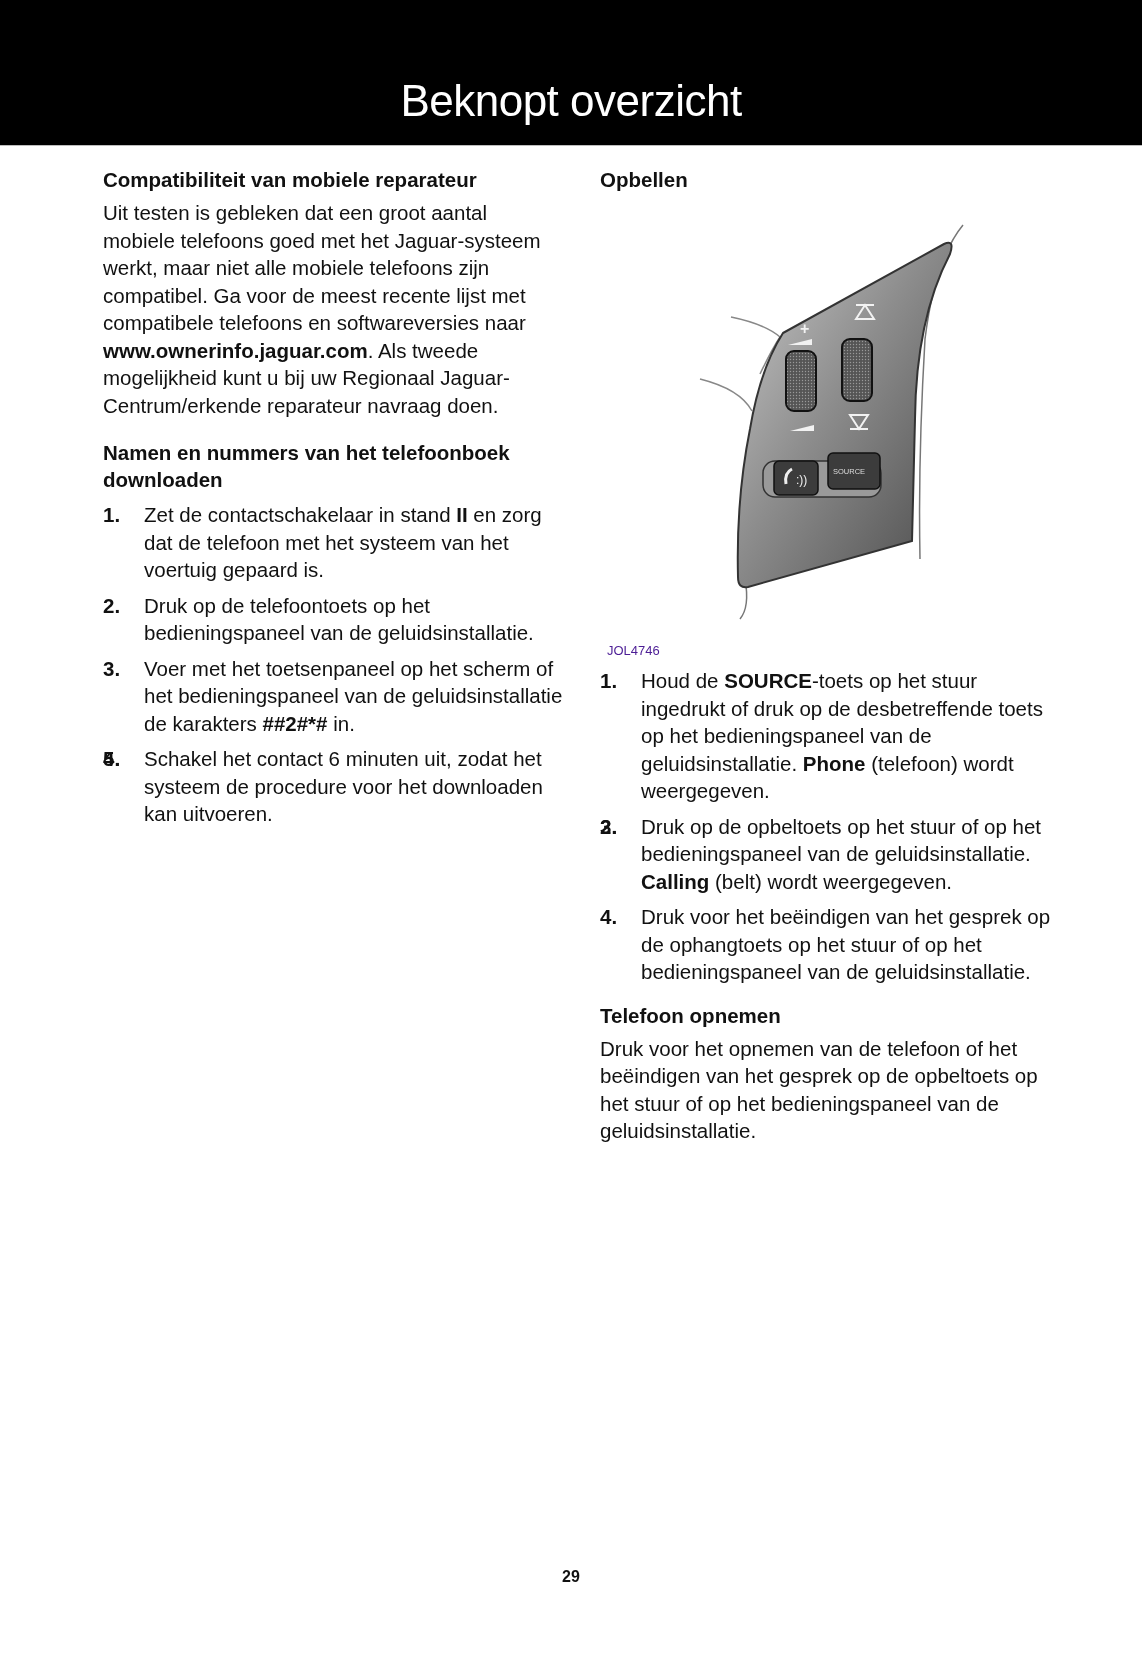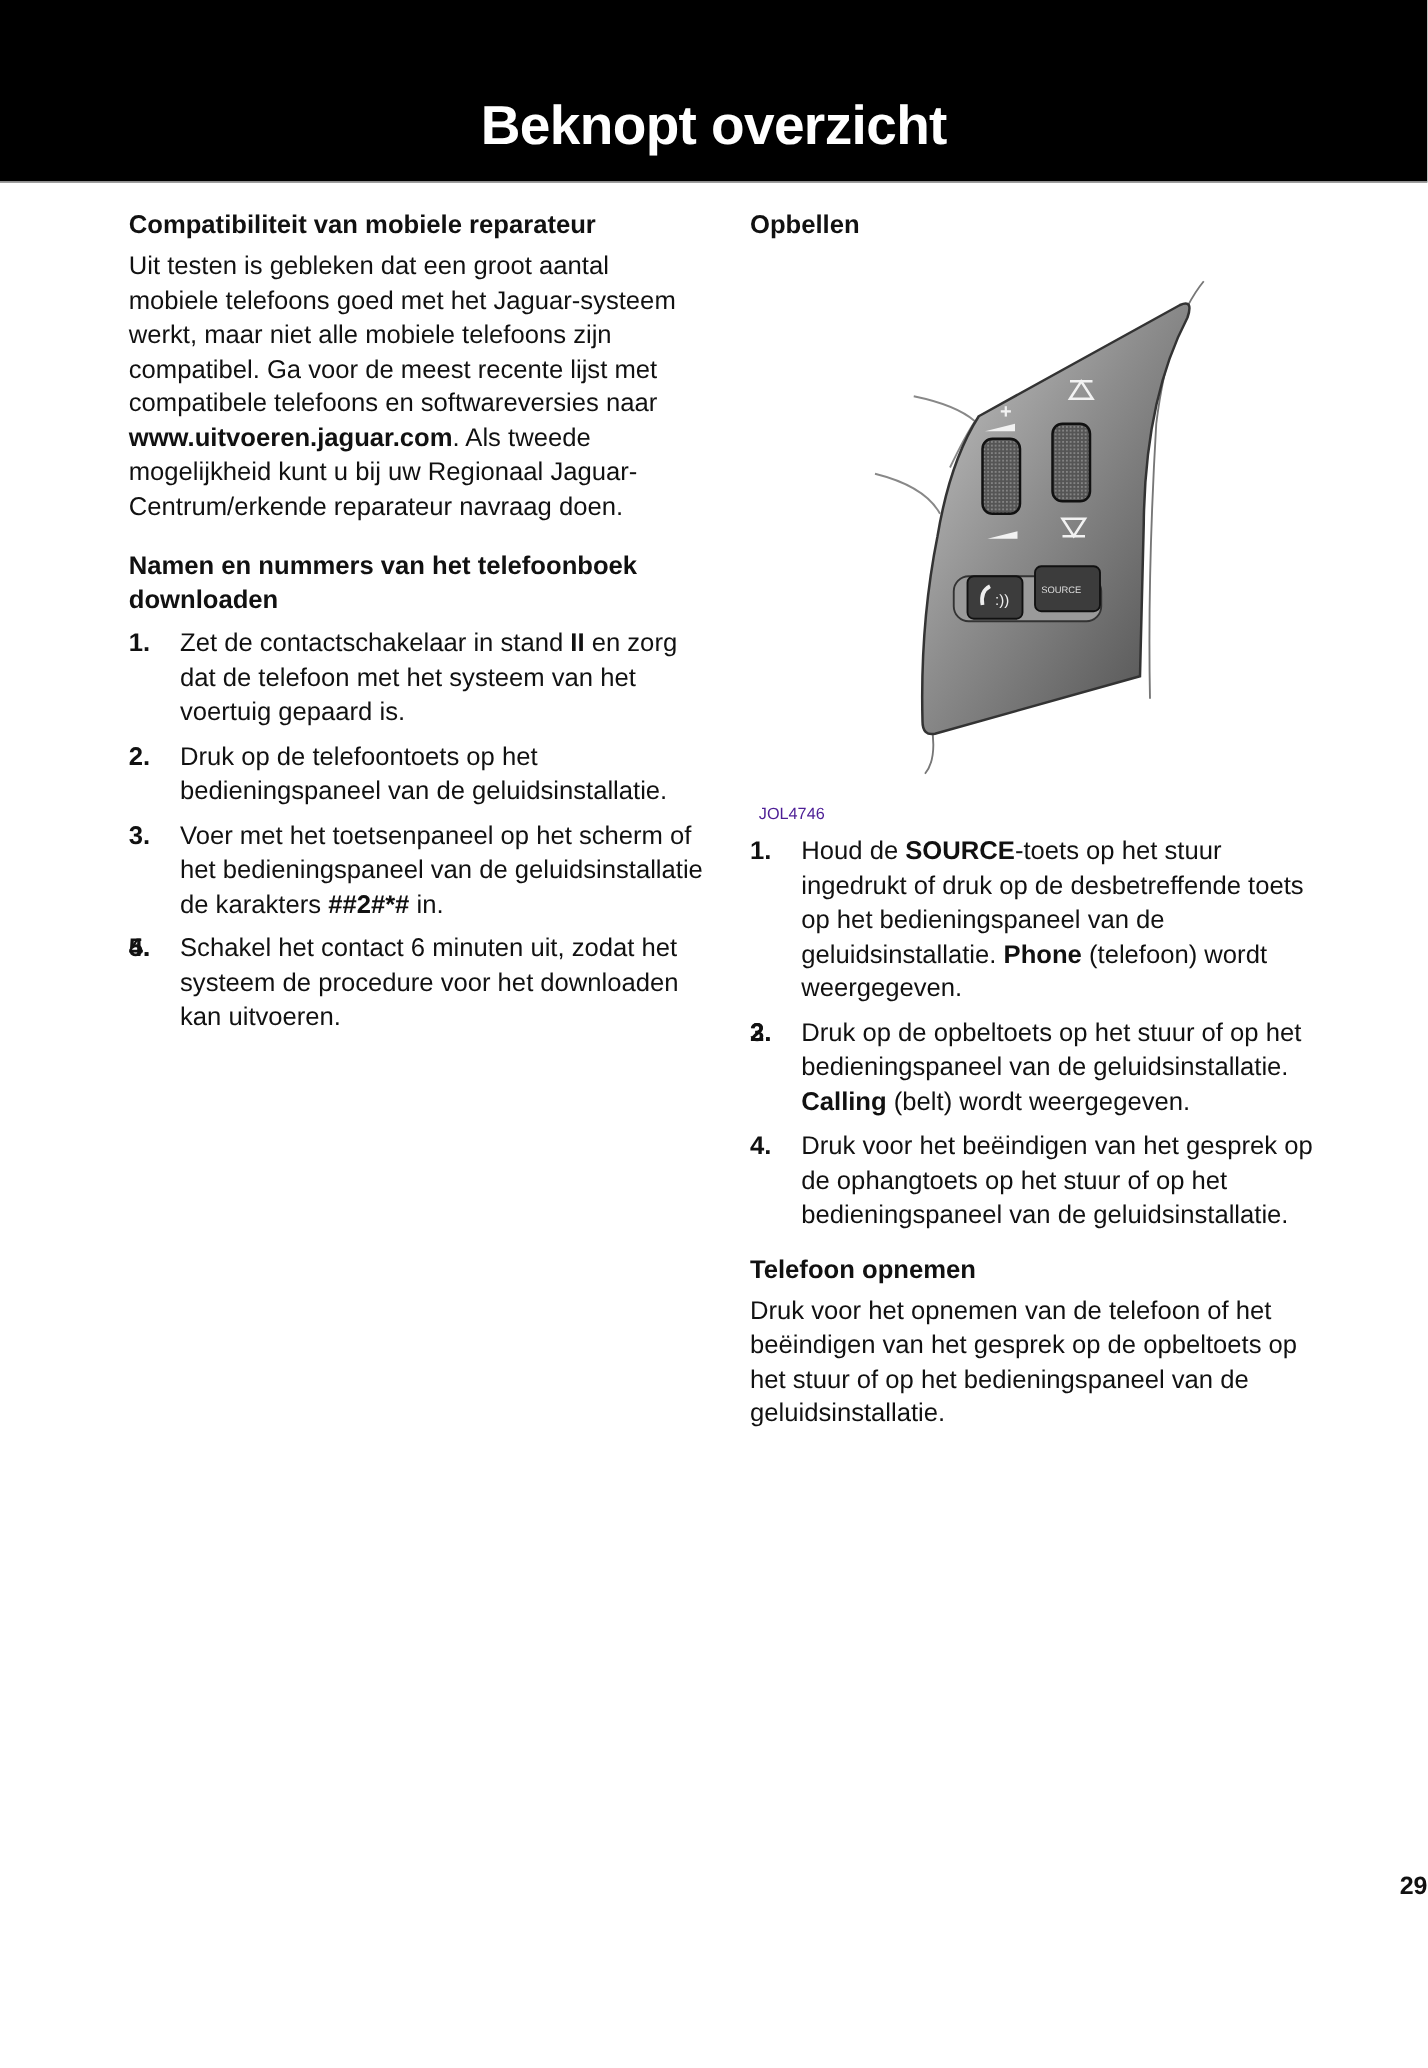--- a/index.html
+++ b/index.html
@@ -6,21 +6,21 @@
   body {
     width: 1142px; height: 1654px; position: relative; overflow: hidden;
     font-family: "Liberation Sans", sans-serif; color: #111111;
   }
   .header-bar {
     position: absolute; left: 0; top: 0; width: 1142px; height: 145px;
     background: #000000; border-bottom: 1px solid #bdbdbd;
   }
   .header-title {
     position: absolute; left: 0; right: 0; top: 73px;
-    text-align: center; color: #ffffff; font-weight: bold;
+    text-align: center; color: #ffffff; font-weight: normal;
     font-size: 44px; letter-spacing: -0.5px; line-height: 56px;
   }
   .col { position: absolute; top: 166px; }
   .col-left { left: 103px; width: 460px; }
   .col-right { left: 600px; width: 460px; }
   h2 {
     font-size: 20.5px; font-weight: bold; margin: 0 0 6px 0; line-height: 27px;
   }
   p.body {
     font-size: 20.5px; line-height: 27.5px; margin: 0 0 16px 0;
@@ -34,35 +34,35 @@
     position: absolute; left: 0; top: 0; font-weight: bold;
   }
   b { font-weight: bold; }
   .figure {
     position: relative; width: 460px; height: 470px;
   }
   .fig-caption {
     position: absolute; left: 7px; top: 444px; font-size: 13px; color: #4c1d95;
   }
   .page-number {
-    position: absolute; left: 0; right: 0; top: 1498px; text-align: right;
-    font-weight: bold; font-size: 20px;
+    position: absolute; left: 0; right: 0; top: 1568px; text-align: center;
+    font-weight: bold; font-size: 16px;
   }
 </style>
 </head>
 <body>
 
 <div class="header-bar">
   <div class="header-title">Beknopt overzicht</div>
 </div>
 
 <div class="col col-left">
   <h2>Compatibiliteit van mobiele reparateur</h2>
   <p class="body" style="margin-bottom:20px;">
-    <span>Uit testen is gebleken dat een groot aantal mobiele telefoons goed met het Jaguar-systeem werkt, maar niet alle mobiele telefoons zijn compatibel. Ga voor de meest recente lijst met compatibele telefoons en softwareversies naar </span><b>www.uitvoeren.jaguar.com</b><span>. Als tweede mogelijkheid kunt u bij uw Regionaal Jaguar-Centrum/erkende reparateur navraag doen.</span>
+    <span>Uit testen is gebleken dat een groot aantal mobiele telefoons goed met het Jaguar-systeem werkt, maar niet alle mobiele telefoons zijn compatibel. Ga voor de meest recente lijst met compatibele telefoons en softwareversies naar </span><b>www.ownerinfo.jaguar.com</b><span>. Als tweede mogelijkheid kunt u bij uw Regionaal Jaguar-Centrum/erkende reparateur navraag doen.</span>
   </p>
 
   <h2 style="margin-bottom:8px;">Namen en nummers van het telefoonboek downloaden</h2>
   <ol class="steps">
     <li>
       <span class="num">1.</span>
       <span>Zet de contactschakelaar in stand </span><b>II</b><span> en zorg dat de telefoon met het systeem van het voertuig gepaard is.</span>
     </li>
     <li>
       <span class="num">2.</span>

